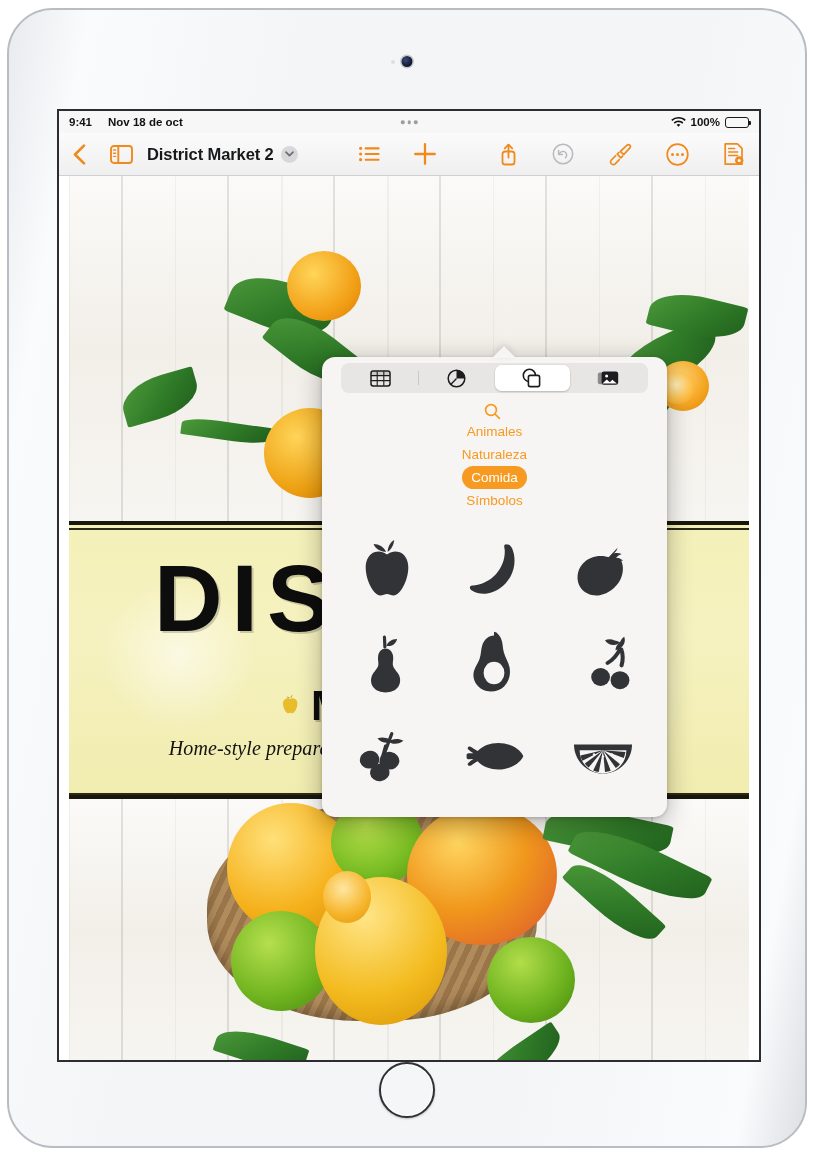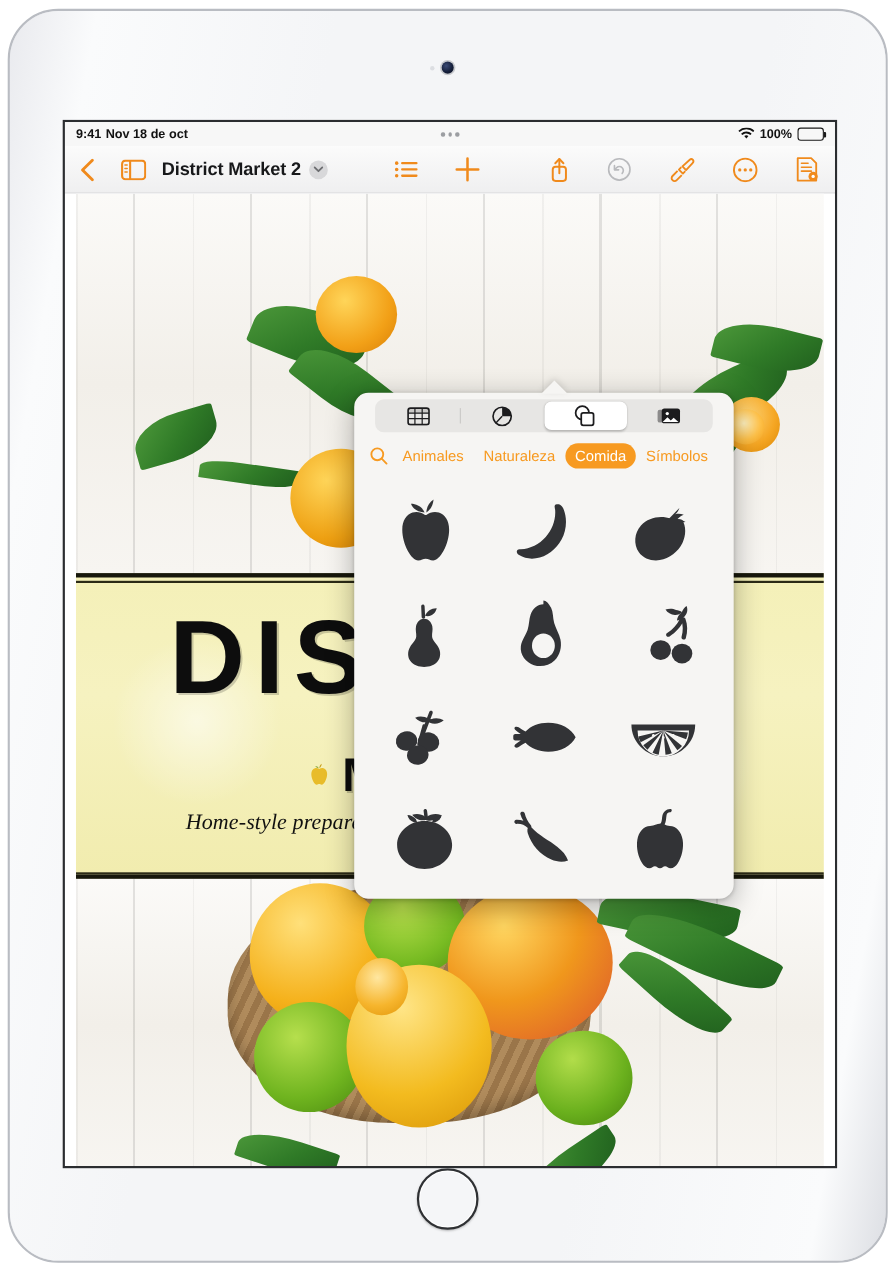--- a/index.html
+++ b/index.html
@@ -52,28 +52,28 @@
   }
 
   
   #status-bar {
     position: relative; height: 22px;
     background: #f7f7f7;
     display: flex; align-items: center;
     padding: 0 10px;
     font-size: 11.5px; font-weight: bold; color: #121212;
   }
-  #status-left { display: flex; align-items: center; gap: 4px; }
+  #status-left { display: flex; align-items: center; gap: 16px; }
   #status-center {
     position: absolute; left: 50%; top: 50%; transform: translate(-50%,-50%);
     display: flex; gap: 3px;
   }
   #status-center i { width: 3.5px; height: 3.5px; border-radius: 50%; background: #9c9ea2; display:block; }
   #status-right {
-    margin-left: auto; display: flex; align-items: flex-start; gap: 5px;
+    margin-left: auto; display: flex; align-items: flex-end; gap: 5px;
   }
   .wifi-ic { display: block; }
   .batt {
     width: 24px; height: 11.5px; border: 1.2px solid #1a1a1a;
     border-radius: 3px; position: relative; padding: 1.3px;
   }
   .batt::after {
     content:""; position:absolute; right:-3.4px; top: 3px;
     width: 2px; height: 4.5px; background: #1a1a1a; border-radius: 0 1px 1px 0;
   }
@@ -213,20 +213,21 @@
   .seg.active {
     background:#ffffff;
     box-shadow: 0 1px 2px rgba(0,0,0,.18), 0 0 0 .5px rgba(0,0,0,.04);
   }
   .seg-div {
     position:absolute; right: 0; top: 6px; height: 14px; width: 1px; background:#c9c8c6;
   }
   #cat-row {
     display:flex; align-items:center; gap: 0;
     padding: 10px 14px 8px 14px;
+    flex-direction: column;
   }
   .cat {
     font-size: 13.5px; color:#f79a21; padding: 4px 9px; border-radius: 12px;
     white-space: nowrap;
   }
   .cat.active { background:#f79a21; color:#fff; font-weight: normal; }
   #search-ic { margin-right: 4px; display:flex; align-items:center; }
   #shape-grid {
     display:grid; grid-template-columns: repeat(3,1fr);
     grid-template-rows: repeat(4,1fr);

